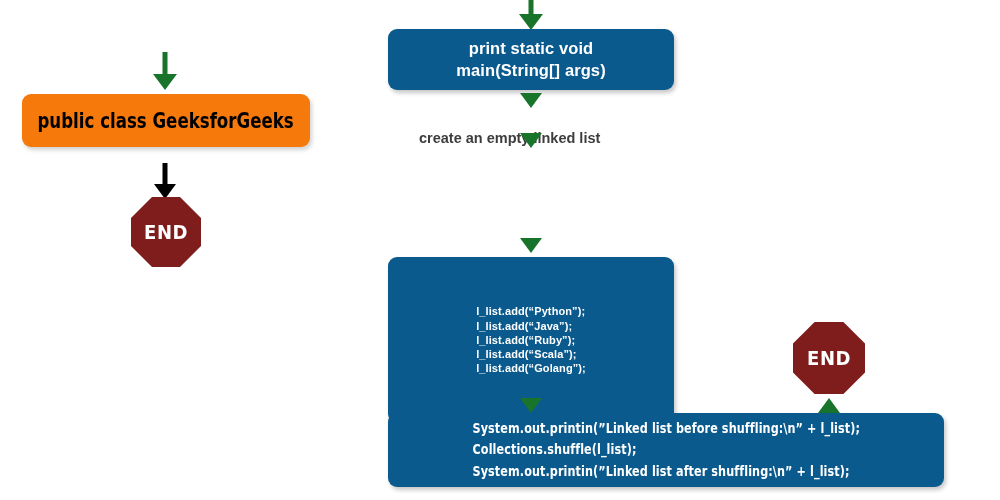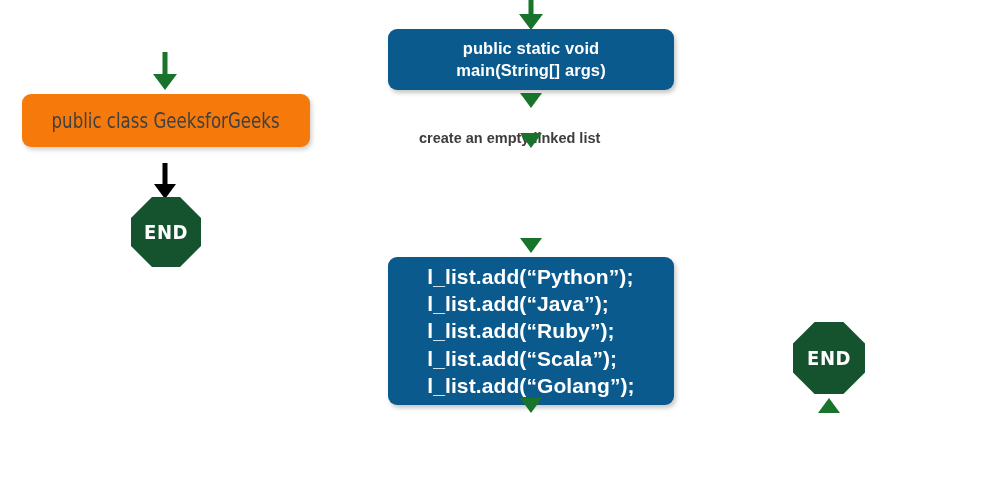--- a/index.html
+++ b/index.html
@@ -32,33 +32,33 @@
   
   .condensed{
     font-family:"Liberation Sans Narrow","DejaVu Sans Condensed","Liberation Sans",sans-serif;
     transform:scaleX(.86);
     transform-origin:center center;
   }
 
   .orangebox{
     background:#f5790b;
     border-radius:9px;
-    color:#404040;
+    color:#000000;
     display:flex;align-items:center;justify-content:center;
-    font-weight:normal;
+    font-weight:bold;
     box-shadow:2px 3px 4px rgba(0,0,0,.18);
   }
   .orangebox .lbl{
     font-family:"Liberation Sans Narrow","DejaVu Sans Condensed","Liberation Sans",sans-serif;
     transform:scaleX(.88);transform-origin:center center;white-space:nowrap;
   }
 
   
   .octagon{
-    background:#14532d;
+    background:#7f1d1d;
     clip-path:polygon(30% 0%,70% 0%,100% 30%,100% 70%,70% 100%,30% 100%,0% 70%,0% 30%);
     display:flex;align-items:center;justify-content:center;
     color:#ffffff;font-weight:bold;
     filter:drop-shadow(2px 3px 3px rgba(0,0,0,.25));
   }
   .octagon .lbl{
     font-family:"Liberation Sans Narrow","DejaVu Sans Condensed","Liberation Sans",sans-serif;
     letter-spacing:.5px;
   }
 
@@ -106,45 +106,50 @@
   <div class="node octagon" style="left:131px;top:197px;width:70px;height:70px;">
     <span class="lbl" style="font-size:20px;">END</span>
   </div>
 
   <div class="node arrow-shaft" style="left:518px;top:-4px;width:26px;height:34px;">
     <div class="shaft" style="width:5px;height:20px;background:#17742a;"></div>
     <div class="head" style="border-left:12px solid transparent;border-right:12px solid transparent;border-top:16px solid #17742a;"></div>
   </div>
 
   <div class="procbox node" style="left:388px;top:29px;width:286px;height:61px;font-size:16.5px;">
-    <div class="lines">public static void
+    <div class="lines">print static void
 main(String[] args)</div>
   </div>
 
   <div class="node tri-down" style="left:520px;top:93px;"></div>
 
   <div class="label gray" style="left:419px;top:110px;font-size:14.5px;">create an empty linked list</div>
 
   <div class="node tri-down" style="left:520px;top:133px;"></div>
 
 
   <div class="node tri-down" style="left:520px;top:238px;"></div>
 
-  <div class="procbox node" style="left:388px;top:257px;width:286px;height:148px;font-size:21px;">
+  <div class="procbox node" style="left:388px;top:257px;width:286px;height:166px;font-size:11px;">
     <div class="lines" style="text-align:left;">l_list.add(“Python”);
 l_list.add(“Java”);
 l_list.add(“Ruby”);
 l_list.add(“Scala”);
 l_list.add(“Golang”);</div>
   </div>
 
 
   <div class="node octagon" style="left:793px;top:322px;width:72px;height:72px;">
     <span class="lbl" style="font-size:20px;">END</span>
   </div>
 
   <div class="node tri-up" style="left:818px;top:398px;"></div>
 
   <div class="node tri-down" style="left:520px;top:398px;"></div>
 
 
+  <div class="procbox node" style="left:388px;top:413px;width:556px;height:74px;font-size:14.5px;">
+    <div class="lines condensed" style="text-align:left;line-height:1.45;">System.out.printin(”Linked list before shuffling:\n” + l_list);
+Collections.shuffle(l_list);
+System.out.printin(”Linked list after shuffling:\n” + l_list);</div>
+  </div>
 
 </div>
 
 </body></html>

